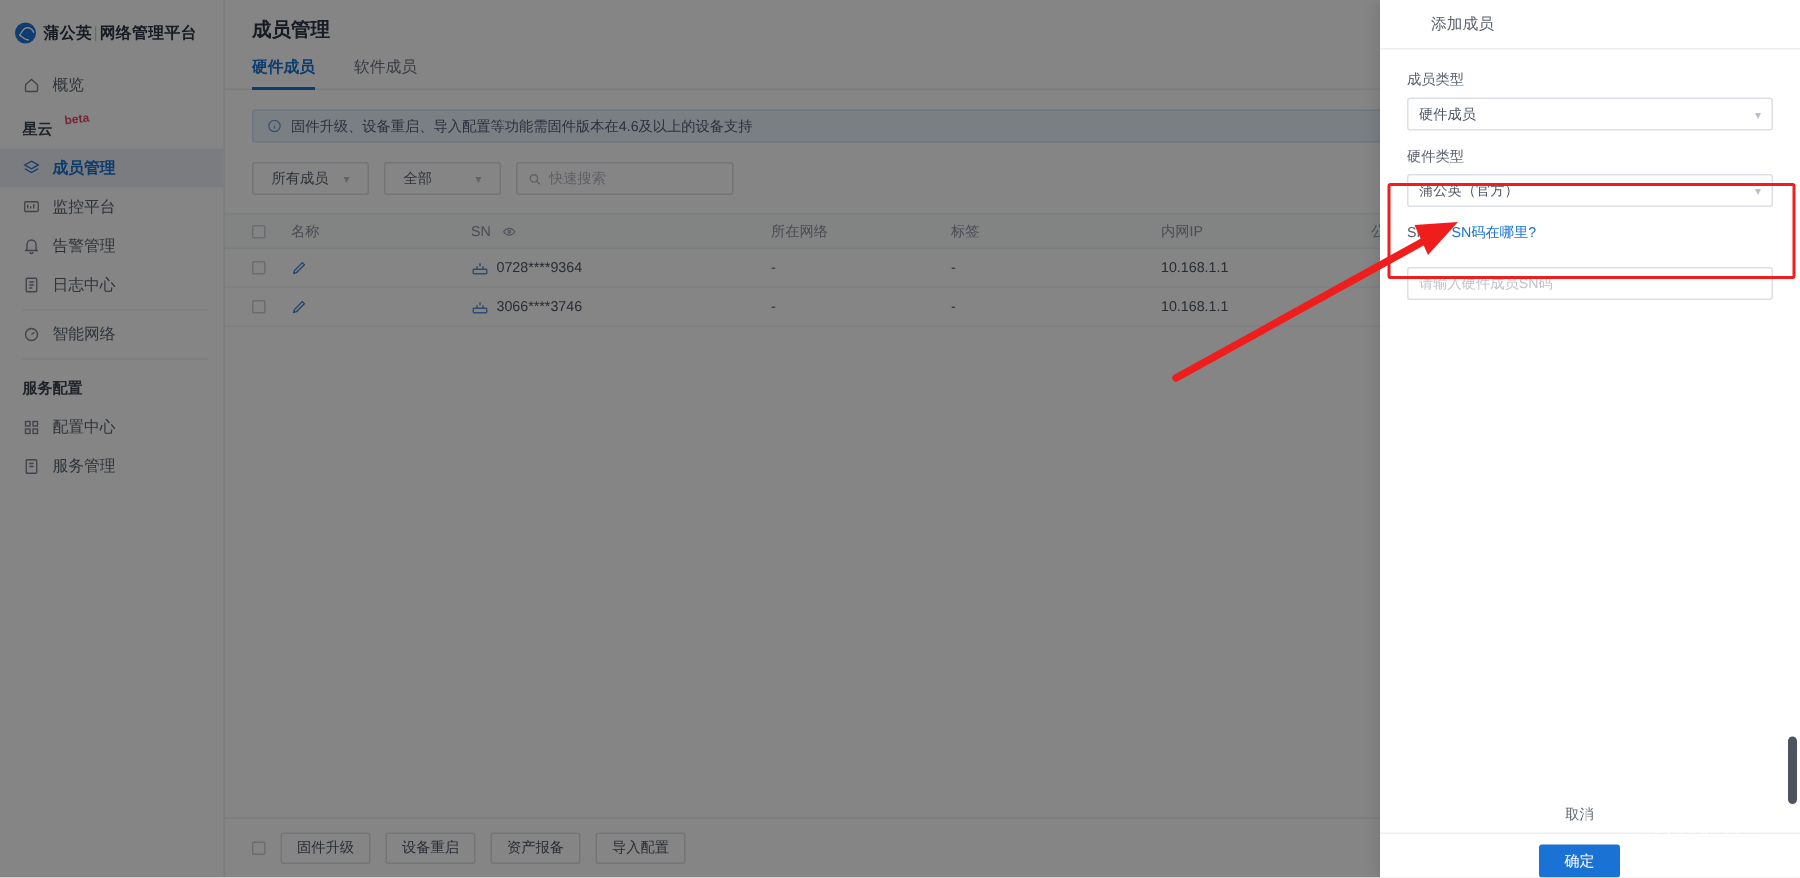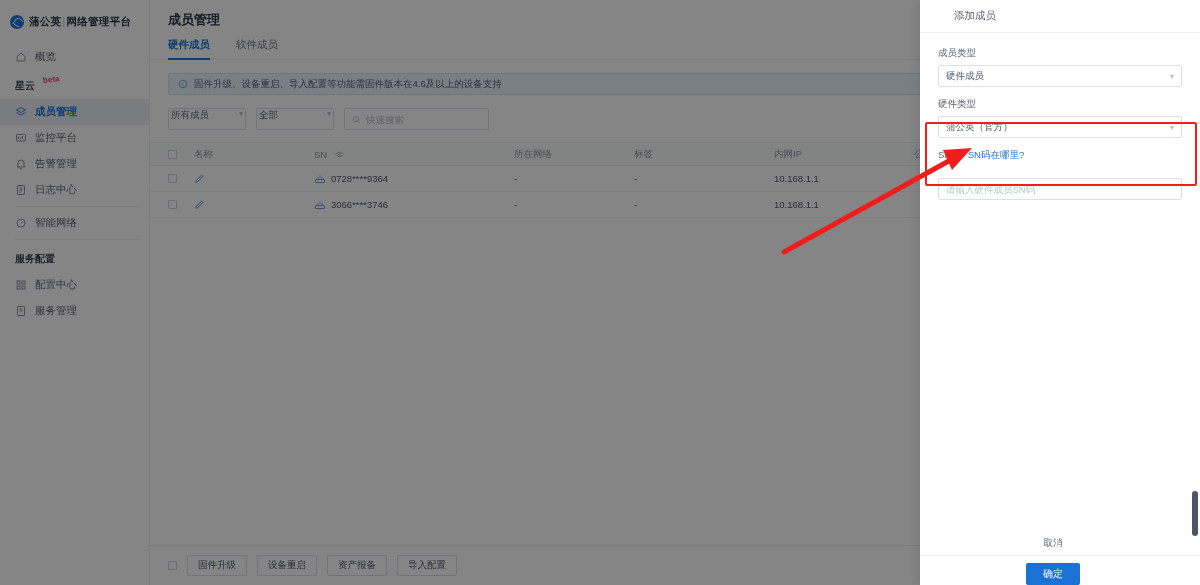--- a/index.html
+++ b/index.html
@@ -66,22 +66,22 @@
     border: 1px solid #cfe2f8; border-radius: 2px;
     display: flex; align-items: center; gap: 6px; padding: 0 9px;
     font-size: 9.5px; color: #53617a;
   }
   .banner .info-ico { width: 10px; height: 10px; flex: 0 0 10px; }
   .banner .info-ico svg { width: 10px; height: 10px; display: block; }
 
   .filters { display: flex; gap: 10px; padding: 13px 18px 0 18px; align-items: center; }
   .sel {
     width: 78px; height: 22px; border: 1px solid #dcdfe6; border-radius: 2px;
-    display: flex; align-items: flex-start; justify-content: space-between;
-    padding: 0 2px; font-size: 9.5px; color: #5b6472; background: #fff; cursor: pointer;
+    display: flex; align-items: center; justify-content: space-between;
+    padding: 0 12px; font-size: 9.5px; color: #5b6472; background: #fff; cursor: pointer;
   }
   .sel .chev { color: #b9bfca; font-size: 8px; }
   .searchbox {
     width: 145px; height: 22px; border: 1px solid #dcdfe6; border-radius: 2px;
     display: flex; align-items: center; gap: 5px; padding: 0 7px; background: #fff;
   }
   .searchbox .sico { width: 9px; height: 9px; flex: 0 0 9px; }
   .searchbox .sico svg { width: 9px; height: 9px; display: block; }
   .searchbox input {
     border: 0; outline: 0; font-size: 9.5px; color: #5b6472; width: 100%;

